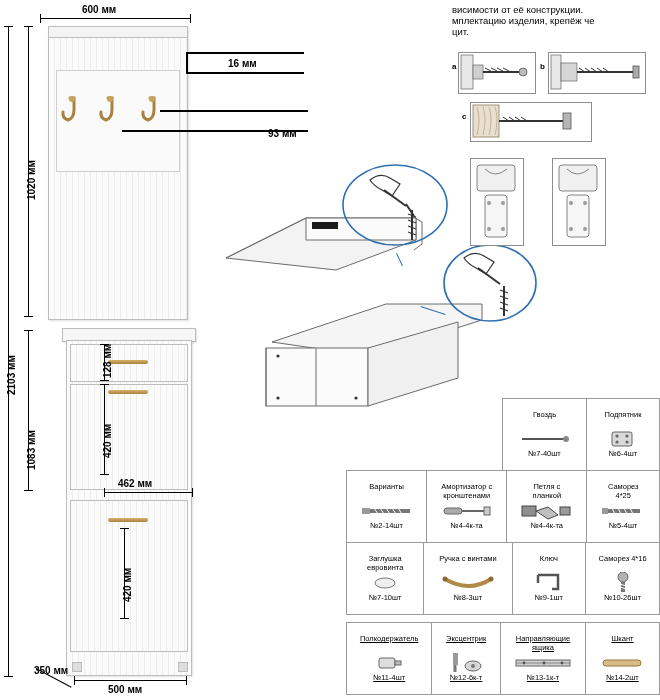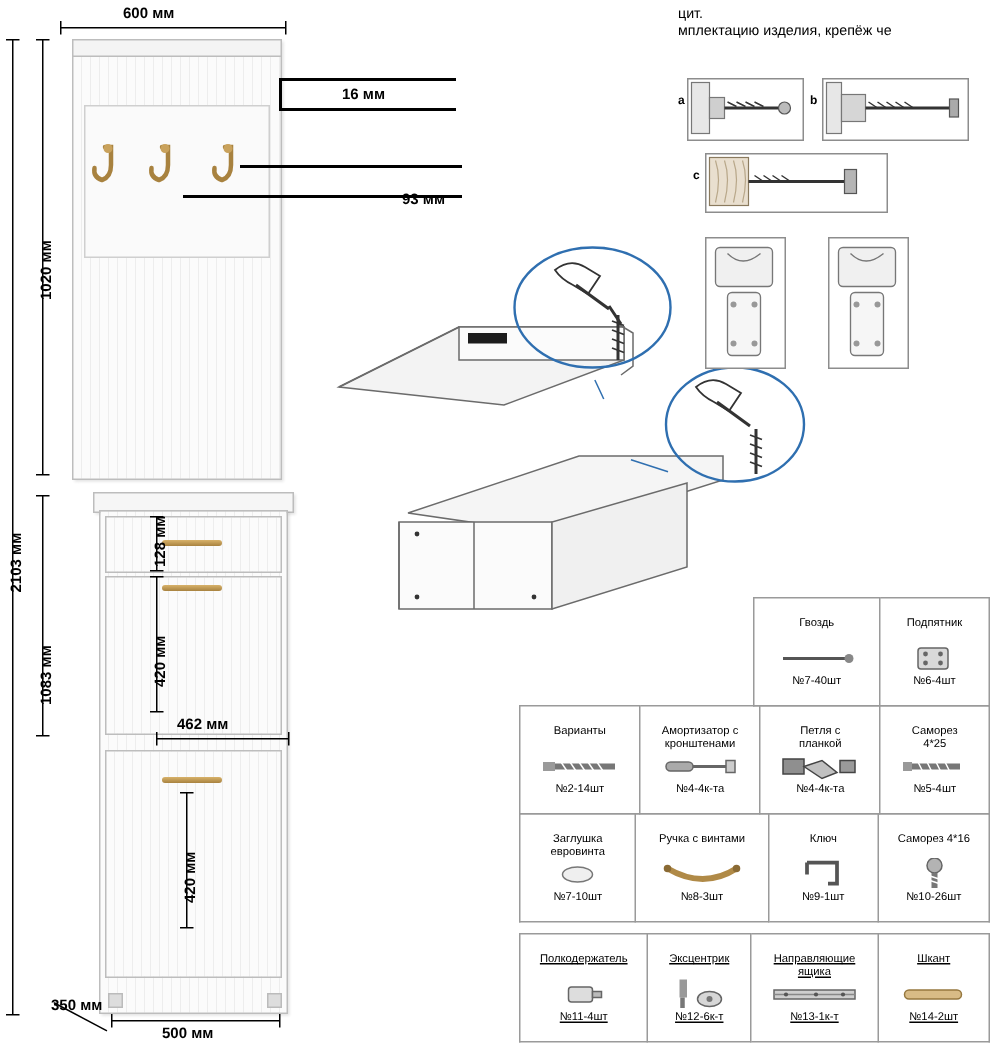--- a/index.html
+++ b/index.html
@@ -154,22 +154,23 @@
   <svg class="abs" style="left:440px;top:240px;" width="100" height="86">
     <ellipse cx="50" cy="43" rx="46" ry="38" fill="none" stroke="#2f6fb0" stroke-width="1.6"></ellipse>
     <path d="M24 18 q10 -8 20 -2 l10 6 -8 12 -10 -6 q-8 -4 -12 -10z" fill="#fff" stroke="#333" stroke-width="1.2"></path>
     <path d="M38 28 l22 16" stroke="#333" stroke-width="2"></path>
     <line x1="64" y1="46" x2="64" y2="76" stroke="#333" stroke-width="2"></line>
     <path d="M60 50 l8 3 M60 56 l8 3 M60 62 l8 3 M60 68 l8 3" stroke="#333" stroke-width="1.2"></path>
   </svg>
   <div class="abs" style="left:420px;top:310px;width:26px;height:1px;background:#2f6fb0;transform:rotate(18deg);"></div>
 
   <div class="abs note" style="left:452px;top:4px;width:205px;">
+    <div>висимости от её конструкции.</div>
+    <div>мплектацию изделия, крепёж  че</div>
     <div>цит.</div>
-    <div>мплектацию изделия, крепёж  че</div>
   </div>
 
   <div class="mini-box" style="left:458px;top:52px;width:76px;height:40px;"></div>
   <svg class="abs" style="left:459px;top:53px;" width="74" height="38">
     <rect x="2" y="2" width="12" height="34" fill="#e7e7e7" stroke="#777" stroke-width="0.8"></rect>
     <rect x="14" y="12" width="10" height="14" fill="#cfcfcf" stroke="#777" stroke-width="0.8"></rect>
     <line x1="24" y1="19" x2="62" y2="19" stroke="#333" stroke-width="2"></line>
     <path d="M26 15 l6 3 M32 15 l6 3 M38 15 l6 3 M44 15 l6 3" stroke="#333" stroke-width="1"></path>
     <circle cx="64" cy="19" r="4" fill="#bbb" stroke="#555" stroke-width="0.8"></circle>
   </svg>

